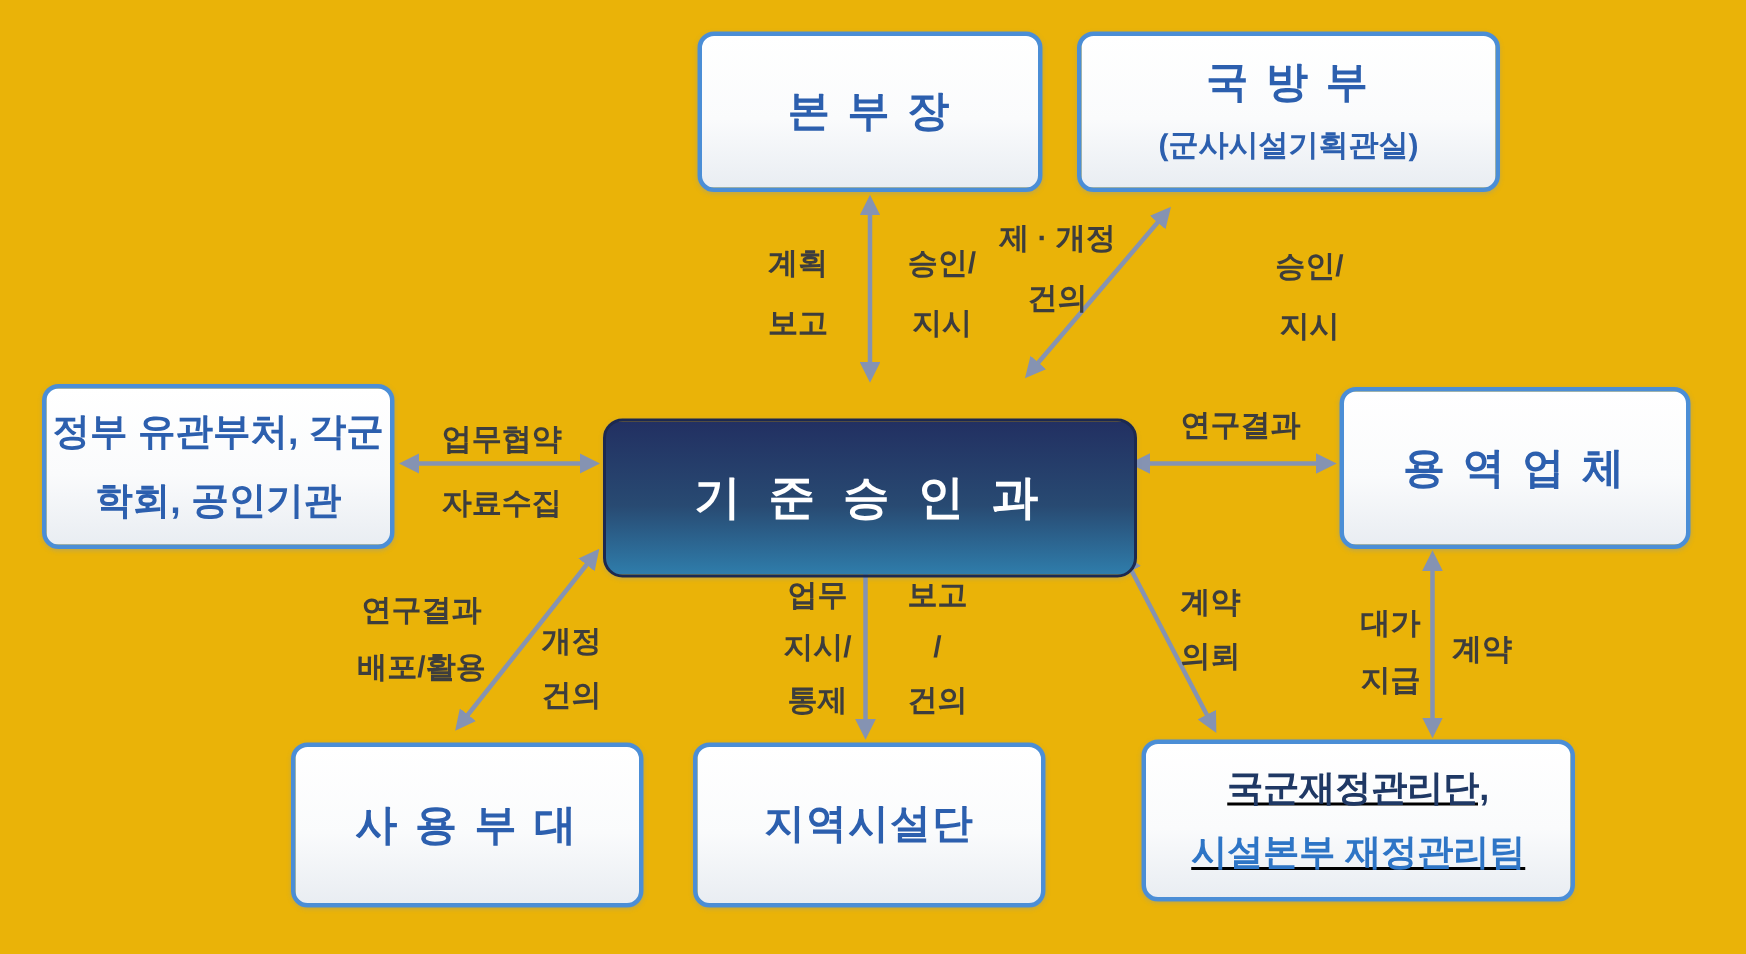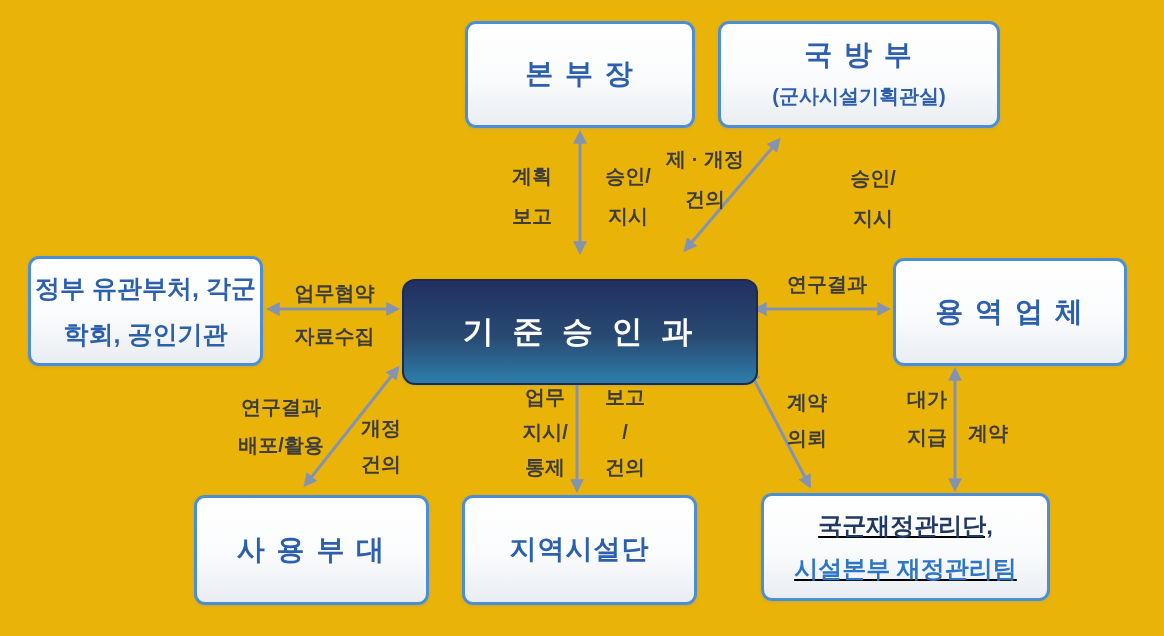--- a/index.html
+++ b/index.html
@@ -144,21 +144,21 @@
     <span class="line">보고</span>
     <span class="line">/</span>
     <span class="line">건의</span>
   </div>
 
   <div class="lbl lh36" style="left:772px;top:384px;width:70px;">
     <span class="line">계약</span>
     <span class="line">의뢰</span>
   </div>
 
-  <div class="lbl lh38" style="left:892px;top:380px;width:70px;">
+  <div class="lbl lh38" style="left:892px;top:397px;width:70px;">
     <span class="line">대가</span>
     <span class="line">지급</span>
   </div>
   <div class="lbl lh40" style="left:953px;top:413px;width:70px;">
     <span class="line">계약</span>
   </div>
 
 </div>
 
 </body></html>

